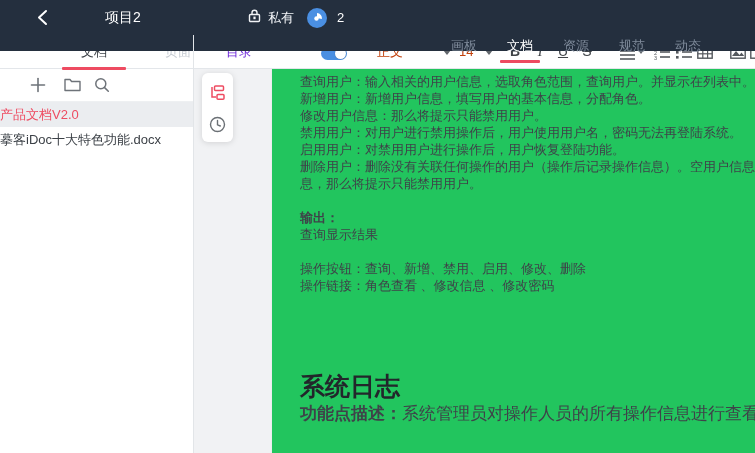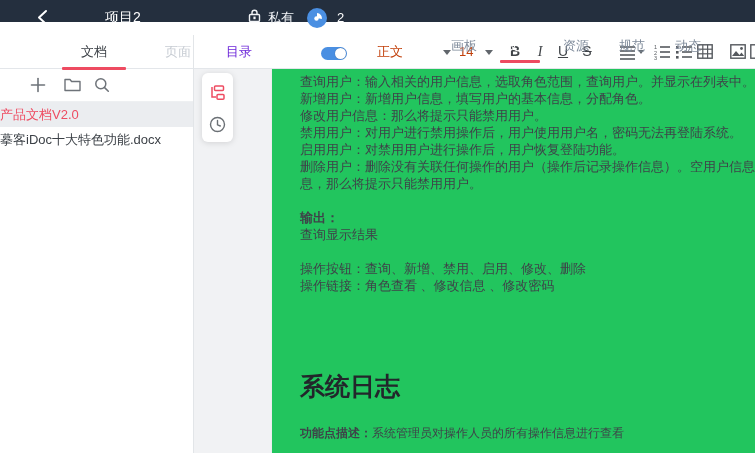--- a/index.html
+++ b/index.html
@@ -1,21 +1,21 @@
 <!DOCTYPE html>
 <html><head>
 <meta charset="utf-8">
 <style>
   * { margin:0; padding:0; box-sizing:border-box; }
   html,body { width:755px; height:453px; overflow:hidden; background:#fff;
     font-family:"Liberation Sans","DejaVu Sans",sans-serif; }
   body { position:relative; }
 
   
-  .topbar { position:absolute; top:0; left:0; right:0; height:22px; background:#242f3e; z-index:5; }
+  .topbar { position:absolute; top:0; left:0; right:0; height:51px; background:#242f3e; z-index:5; }
   .back-btn { position:absolute; left:36px; top:9px; width:14px; height:17px; cursor:pointer; }
   .project-title { position:absolute; left:105px; top:0; line-height:35px; color:#fff; font-size:14px; }
   .privacy { position:absolute; left:248px; top:0; height:35px; display:flex; align-items:center; gap:7px; }
   .privacy .lbl { color:#f2f4f7; font-size:13px; }
   .avatar { position:absolute; left:307px; top:8px; width:20px; height:20px; border-radius:50%;
     background:#4a8fe2; display:flex; align-items:center; justify-content:center; }
   .member-count { position:absolute; left:337px; top:0; line-height:35px; color:#fff; font-size:13px; }
   .top-tabs { position:absolute; left:449px; top:0; height:35px; display:flex; gap:26px; }
   .top-tab { position:relative; height:35px; line-height:35px; padding:0 2px; font-size:13px;
     color:#7f8b9b; cursor:pointer;margin-top:28px; }
@@ -63,21 +63,21 @@
   .tool-card { position:absolute; left:8px; top:4px; width:31px; height:69px; background:#fff;
     border-radius:6px; box-shadow:0 1px 6px rgba(0,0,0,.13); }
   .tool-card .tc-ico { position:absolute; left:7px; width:17px; height:17px; cursor:pointer; }
 
   
   .tl { font-size:13px; line-height:17px; color:#3e4349; white-space:nowrap; }
   .gap { height:17px; }
   .b { font-weight:bold; }
   .doc-h1 { margin-top:77px; font-size:25px; line-height:30px; font-weight:bold; color:#22262b;
     white-space:nowrap; }
-  .desc { margin-top:24px; font-size:12px; line-height:17px; color:#3e4349; white-space:nowrap; }
+  .desc { margin-top:4px; font-size:17px; line-height:17px; color:#3e4349; white-space:nowrap; }
 </style>
 </head>
 <body>
 
 <div class="topbar">
   <div class="back-btn">
     <svg width="14" height="17" viewBox="0 0 14 17">
         <polyline points="10,2 3,8.5 10,15" fill="none" stroke="#fff" stroke-width="2" stroke-linecap="round" stroke-linejoin="round"></polyline>
       </svg>
   </div>

